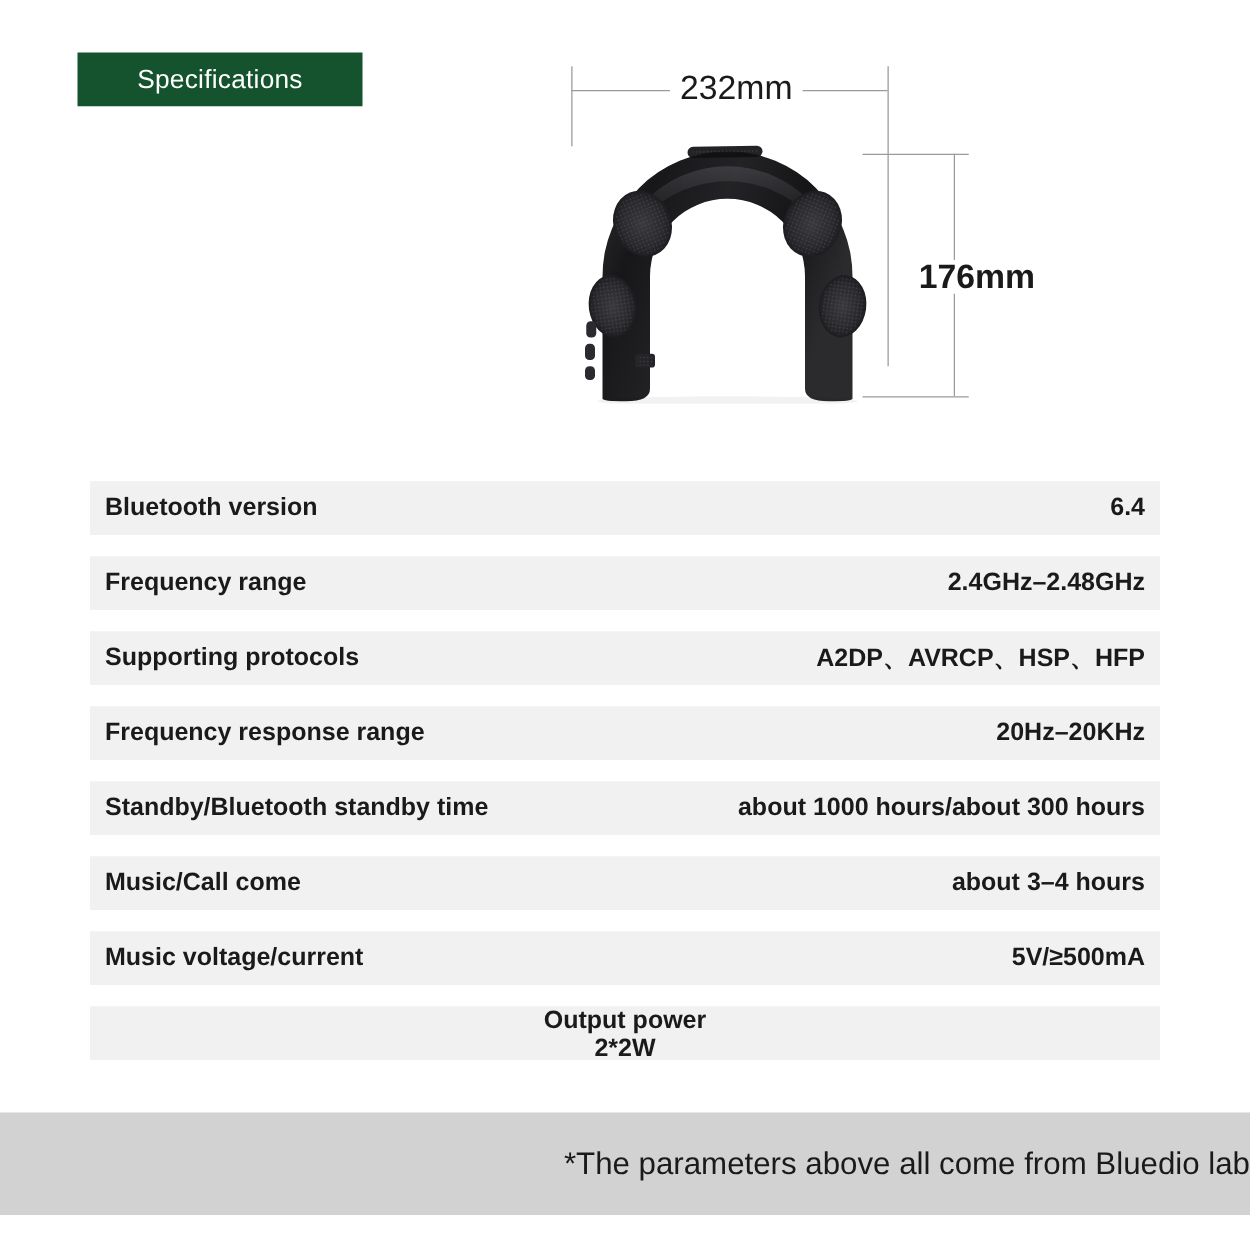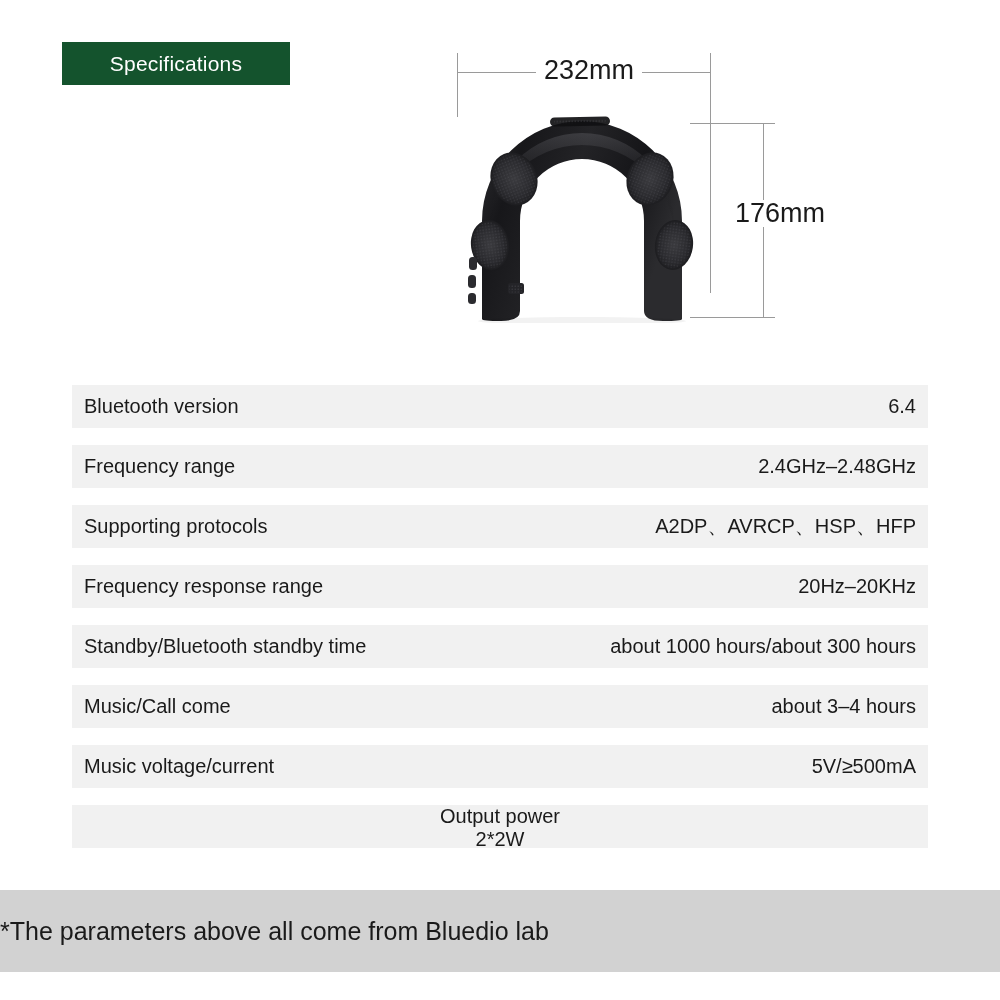--- a/index.html
+++ b/index.html
@@ -59,21 +59,22 @@
     padding: 0 8px;
     line-height: 1;
     white-space: nowrap;
   }
   .dim-label.width-label {
     left: 536px;
     top: 57px;
   }
   .dim-label.height-label {
     left: 727px;
-    top: 200px;
+    top: 208px;
+    font-weight: bold;
   }
 
   
   .speaker {
     position: absolute;
     left: 448px;
     top: 105px;
     width: 268px;
     height: 218px;
   }
@@ -89,20 +90,21 @@
   .spec-row {
     position: relative;
     height: 43px;
     background: #f1f1f1;
     margin-bottom: 17px;
     display: flex;
     align-items: center;
     justify-content: space-between;
     padding: 0 12px 0 12px;
     box-sizing: border-box;
+    font-weight: bold;
   }
   .spec-row:last-child { margin-bottom: 0; flex-direction: column; }
   .spec-name {
     font-size: 20px;
     color: #1a1a1a;
     white-space: nowrap;
   }
   .spec-value {
     font-size: 20px;
     color: #1a1a1a;
@@ -113,21 +115,21 @@
   
   .footer-banner {
     position: absolute;
     left: 0;
     top: 890px;
     width: 1000px;
     height: 82px;
     background: #d2d2d2;
     display: flex;
     align-items: center;
-    justify-content: flex-start;
+    justify-content: flex-end;
   }
   .footer-text {
     font-size: 25px;
     color: #1a1a1a;
     line-height: 1;
   }
 </style>
 </head>
 <body>
 

